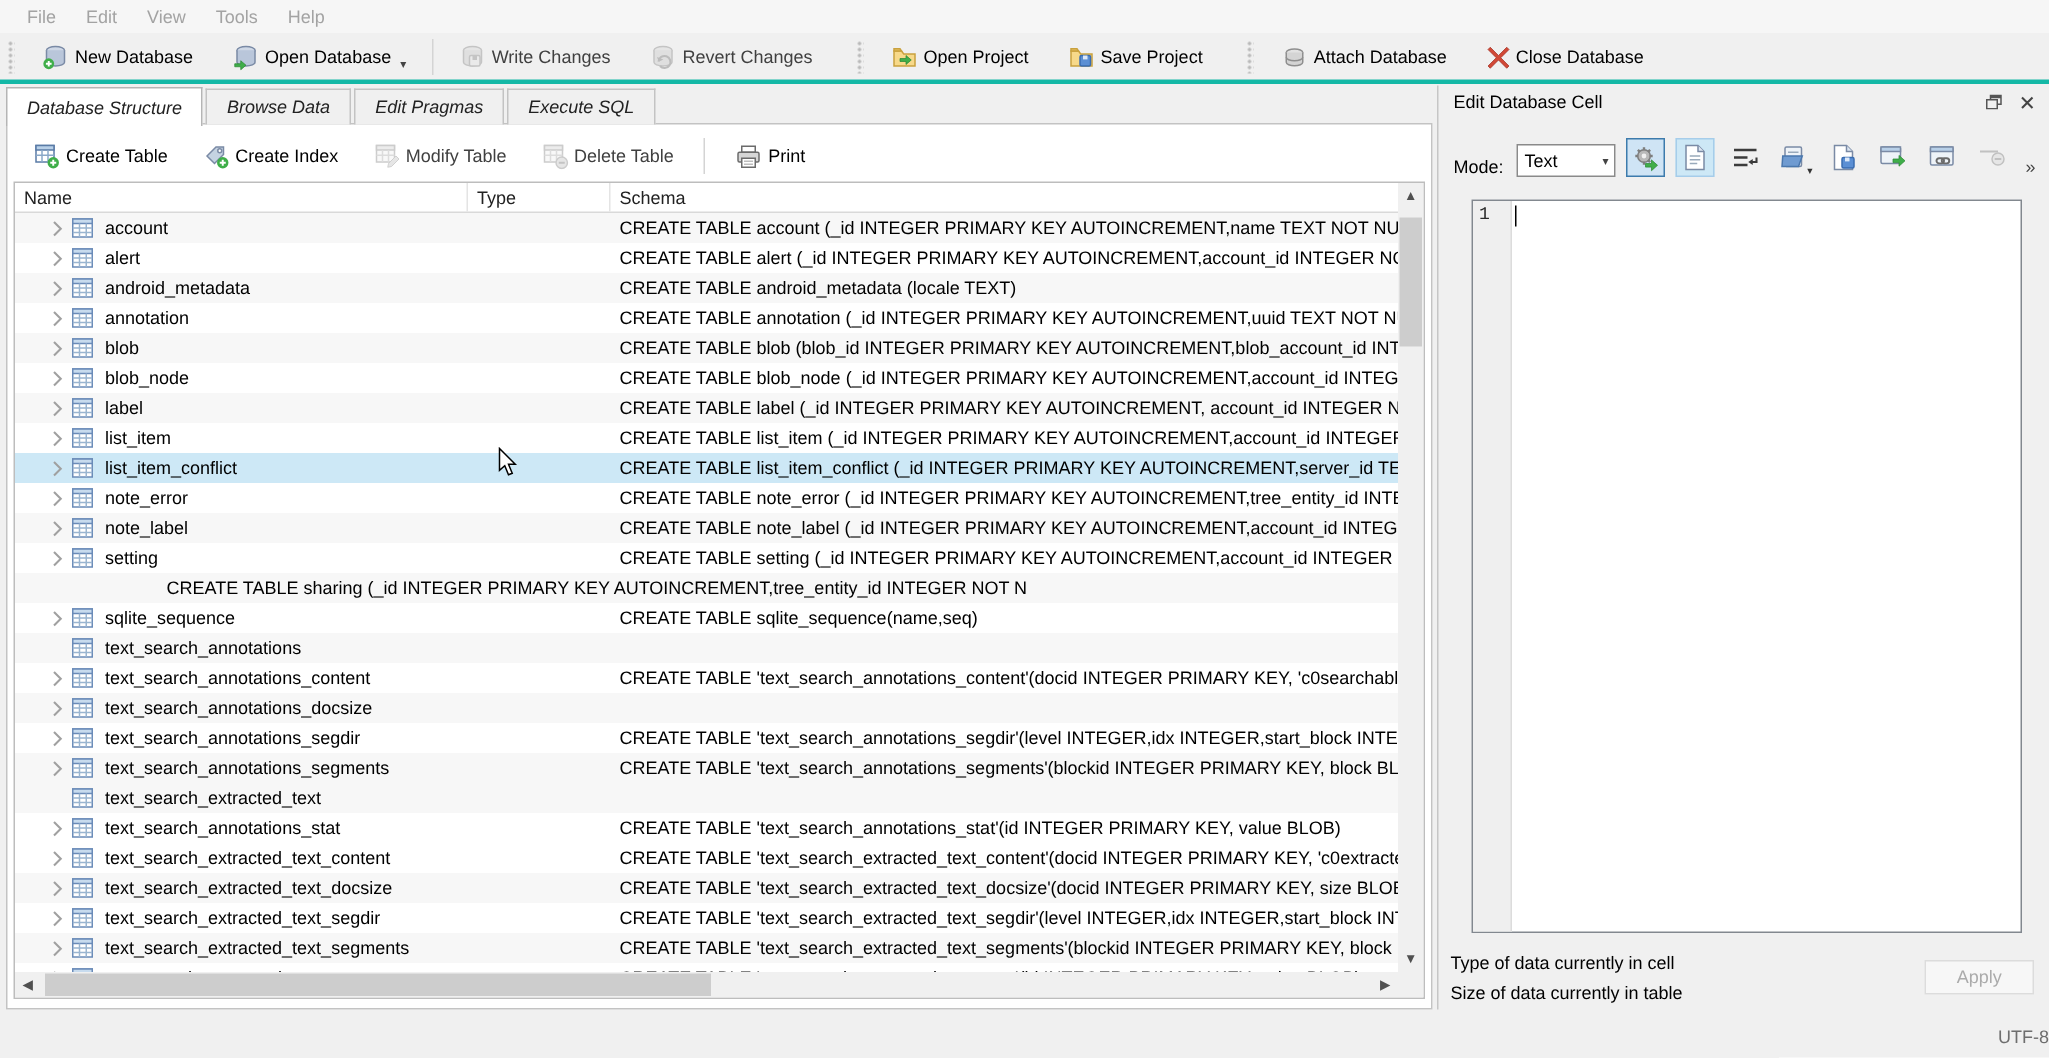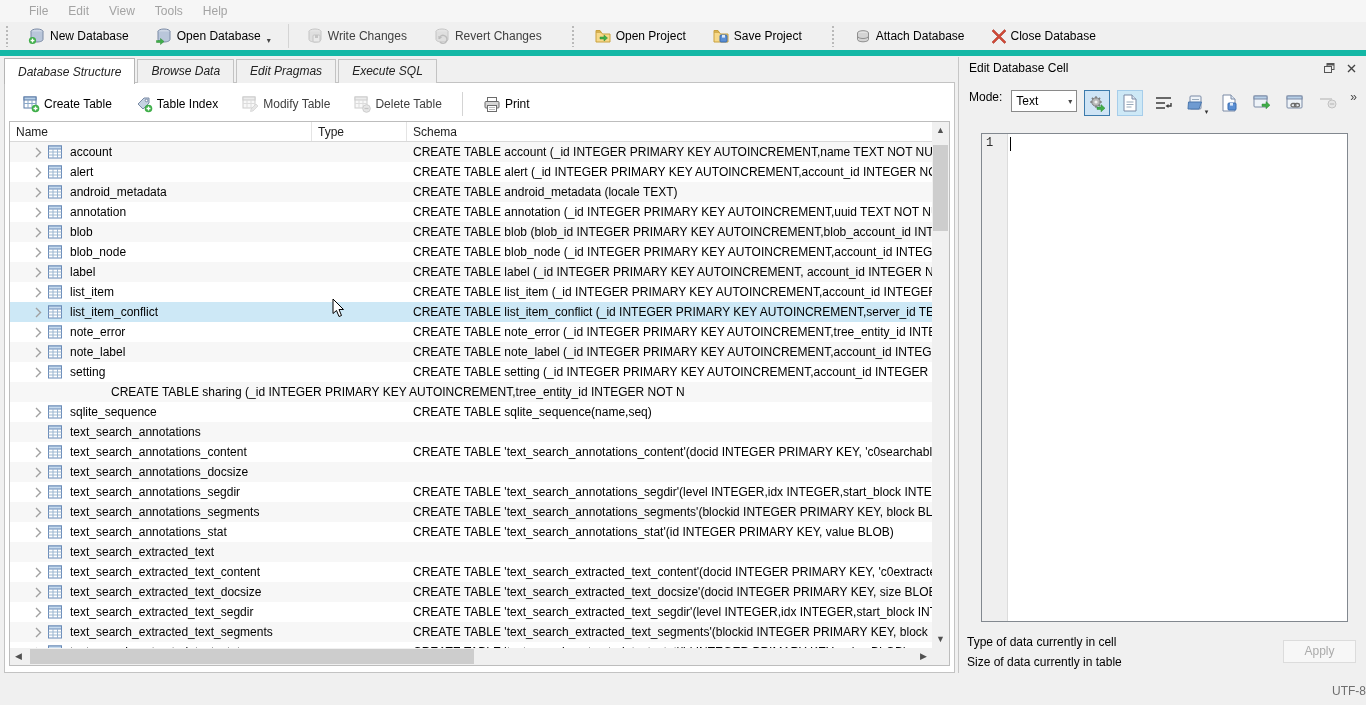--- a/index.html
+++ b/index.html
@@ -1,24 +1,24 @@
 <!DOCTYPE html>
 <html><head>
 <meta charset="utf-8">
 <style>
   * { margin:0; padding:0; box-sizing:border-box; }
   html,body { width:1366px; height:705px; overflow:hidden; }
   body { font-family:"Liberation Sans", sans-serif; font-size:12px; background:#f0f0f0; color:#000; position:relative; }
 
   
-  .menubar { position:absolute; left:0; top:0; width:1366px; height:22px; background:#f6f6f6; display:flex; align-items:center; padding-left:19px; }
+  .menubar { position:absolute; left:0; top:0; width:1366px; height:22px; background:#f6f6f6; display:flex; align-items:center; padding-left:8px; }
   .menu-item { color:#a3a3a3; padding:3px 10px; cursor:default; }
 
   
-  .main-toolbar { position:absolute; left:0; top:22px; width:1366px; height:34px; background:#f0f0f0; border-bottom:6px solid #14b8a6; display:flex; align-items:center; }
+  .main-toolbar { position:absolute; left:0; top:22px; width:1366px; height:34px; background:#f0f0f0; border-bottom:3px solid #14b8a6; display:flex; align-items:center; }
   .grip { width:5px; height:22px; margin:0 5px; background-image:radial-gradient(circle, #b9b9b9 1px, transparent 1.2px); background-size:4px 4px; }
   .tbtn { display:inline-flex; align-items:center; gap:4px; padding:5px 7px; margin:0 6px; white-space:nowrap; cursor:default; }
   .tbtn.disabled { color:#404040; }
   .tsep { width:1px; height:24px; background:#d4d4d4; margin:0 4px; }
   .dd-caret { font-size:8px; color:#444; margin-left:2px; align-self:flex-end; }
 
   
   .tabbar { position:absolute; left:4px; top:58px; height:25px; display:flex; align-items:flex-end; z-index:3; }
   .tab { padding:4px 13px 5px 13px; background:#f0f0f0; border:1px solid #c3c3c3; border-bottom:none; margin-right:2px; color:#222;font-style:italic; }
   .tab.active { background:#fff; padding-top:6px; border-color:#b5b5b5; margin-bottom:-1px; }
@@ -60,21 +60,21 @@
   .corner { position:absolute; right:0; bottom:0; width:17px; height:17px; background:#f0f0f0; }
 
   
   .splitter { position:absolute; left:958px; top:57px; width:1px; height:616px; background:#c6c6c6; }
 
   
   .dock { position:absolute; left:963px; top:57px; width:403px; height:616px; background:#f0f0f0; }
   .dock-title { position:absolute; left:0; top:0; right:0; height:22px; display:flex; align-items:center; padding:0 6px; }
   .dock-title .t { flex:1; }
   .dock-btn { width:18px; height:16px; display:flex; align-items:center; justify-content:center; color:#333; margin-left:4px; }
-  .dock-toolbar { position:absolute; left:6px; top:33px; right:4px; height:28px; display:flex; align-items:flex-start; gap:7px; }
+  .dock-toolbar { position:absolute; left:6px; top:33px; right:4px; height:28px; display:flex; align-items:flex-end; gap:7px; }
   .mode-label { margin-right:2px; }
   .combo { width:66px; height:22px; background:#fff; border:1px solid #8a8a8a; display:flex; align-items:center; padding:0 4px; justify-content:space-between; }
   .combo .cv { color:#000; }
   .combo .ca { font-size:8px; color:#444; }
   .ibtn { width:26px; height:26px; display:flex; align-items:center; justify-content:center; position:relative; }
   .ibtn.toggled { border:1px solid #3d7bac; background:#cfe4f5; }
   .ibtn.selected { background:#cde8f6; border:1px solid #a6cdea; }
   .ibtn.disabled svg { opacity:.45; filter:grayscale(1); }
   .overflow-btn { color:#444; font-size:12px; padding:0 2px; }
   .mini-caret { position:absolute; right:1px; bottom:0px; font-size:7px; color:#333; }
@@ -210,21 +210,21 @@
         </svg>
       <span>Create Table</span>
     </span>
     <span class="tbtn">
       <svg width="17" height="17" viewBox="0 0 17 17">
           <path d="M2 8 L8 2 h5 v5 L7 13 z" fill="#c5d3e2" stroke="#7a8aa5"></path>
           <circle cx="10.5" cy="4.5" r="1.3" fill="#fff" stroke="#7a8aa5"></circle>
           <circle cx="12.5" cy="12.5" r="3.8" fill="#3fae49"></circle>
           <path d="M12.5 10.5v4M10.5 12.5h4" stroke="#fff" stroke-width="1.3"></path>
         </svg>
-      <span>Table Index</span>
+      <span>Create Index</span>
     </span>
     <span class="tbtn disabled">
       <svg width="17" height="17" viewBox="0 0 17 17" opacity=".5">
           <rect x="1" y="1" width="12" height="11" fill="#f2f2f2" stroke="#9a9a9a"></rect>
           <rect x="1" y="1" width="12" height="3" fill="#dadada" stroke="#9a9a9a"></rect>
           <path d="M5 4 v8 M9 4 v8 M1 7.5 h12" stroke="#bbb" fill="none"></path>
           <path d="M9 13 l5-5 2 2 -5 5 -2.5.5z" fill="#cfcfcf" stroke="#9a9a9a" stroke-width=".6"></path>
         </svg>
       <span>Modify Table</span>
     </span>
@@ -524,49 +524,49 @@
       <svg class="ticon" width="14" height="14" viewBox="0 0 14 14">
               <rect x=".5" y="1" width="13" height="12" fill="#fff" stroke="#6a8bb8"></rect>
               <rect x=".5" y="1" width="13" height="3" fill="#c7dbee" stroke="#6a8bb8"></rect>
               <path d="M5 4 v9 M9.5 4 v9 M.5 7 h13 M.5 10 h13" stroke="#9ab5d0" fill="none"></path>
             </svg>
       <span>text_search_annotations_segments</span>
     </span>
     <span class="cell type"></span>
     <span class="cell schema">CREATE TABLE 'text_search_annotations_segments'(blockid INTEGER PRIMARY KEY, block BLOB)</span>
   </div>
+        <div class="trow alt">
+    <span class="cell name">
+      <svg class="chev" width="7" height="11" viewBox="0 0 7 11" style="visibility: hidden;">
+              <polyline points="1,1 5.5,5.5 1,10" fill="none" stroke="#a0a0a0" stroke-width="1.4"></polyline>
+            </svg>
+      <svg class="ticon" width="14" height="14" viewBox="0 0 14 14">
+              <rect x=".5" y="1" width="13" height="12" fill="#fff" stroke="#6a8bb8"></rect>
+              <rect x=".5" y="1" width="13" height="3" fill="#c7dbee" stroke="#6a8bb8"></rect>
+              <path d="M5 4 v9 M9.5 4 v9 M.5 7 h13 M.5 10 h13" stroke="#9ab5d0" fill="none"></path>
+            </svg>
+      <span>text_search_extracted_text</span>
+    </span>
+    <span class="cell type"></span>
+    <span class="cell schema"></span>
+  </div>
         <div class="trow">
     <span class="cell name">
       <svg class="chev" width="7" height="11" viewBox="0 0 7 11">
               <polyline points="1,1 5.5,5.5 1,10" fill="none" stroke="#a0a0a0" stroke-width="1.4"></polyline>
             </svg>
       <svg class="ticon" width="14" height="14" viewBox="0 0 14 14">
               <rect x=".5" y="1" width="13" height="12" fill="#fff" stroke="#6a8bb8"></rect>
               <rect x=".5" y="1" width="13" height="3" fill="#c7dbee" stroke="#6a8bb8"></rect>
               <path d="M5 4 v9 M9.5 4 v9 M.5 7 h13 M.5 10 h13" stroke="#9ab5d0" fill="none"></path>
             </svg>
       <span>text_search_annotations_stat</span>
     </span>
     <span class="cell type"></span>
     <span class="cell schema">CREATE TABLE 'text_search_annotations_stat'(id INTEGER PRIMARY KEY, value BLOB)</span>
-  </div>
-        <div class="trow alt">
-    <span class="cell name">
-      <svg class="chev" width="7" height="11" viewBox="0 0 7 11" style="visibility: hidden;">
-              <polyline points="1,1 5.5,5.5 1,10" fill="none" stroke="#a0a0a0" stroke-width="1.4"></polyline>
-            </svg>
-      <svg class="ticon" width="14" height="14" viewBox="0 0 14 14">
-              <rect x=".5" y="1" width="13" height="12" fill="#fff" stroke="#6a8bb8"></rect>
-              <rect x=".5" y="1" width="13" height="3" fill="#c7dbee" stroke="#6a8bb8"></rect>
-              <path d="M5 4 v9 M9.5 4 v9 M.5 7 h13 M.5 10 h13" stroke="#9ab5d0" fill="none"></path>
-            </svg>
-      <span>text_search_extracted_text</span>
-    </span>
-    <span class="cell type"></span>
-    <span class="cell schema"></span>
   </div>
         <div class="trow">
     <span class="cell name">
       <svg class="chev" width="7" height="11" viewBox="0 0 7 11">
               <polyline points="1,1 5.5,5.5 1,10" fill="none" stroke="#a0a0a0" stroke-width="1.4"></polyline>
             </svg>
       <svg class="ticon" width="14" height="14" viewBox="0 0 14 14">
               <rect x=".5" y="1" width="13" height="12" fill="#fff" stroke="#6a8bb8"></rect>
               <rect x=".5" y="1" width="13" height="3" fill="#c7dbee" stroke="#6a8bb8"></rect>
               <path d="M5 4 v9 M9.5 4 v9 M.5 7 h13 M.5 10 h13" stroke="#9ab5d0" fill="none"></path>

